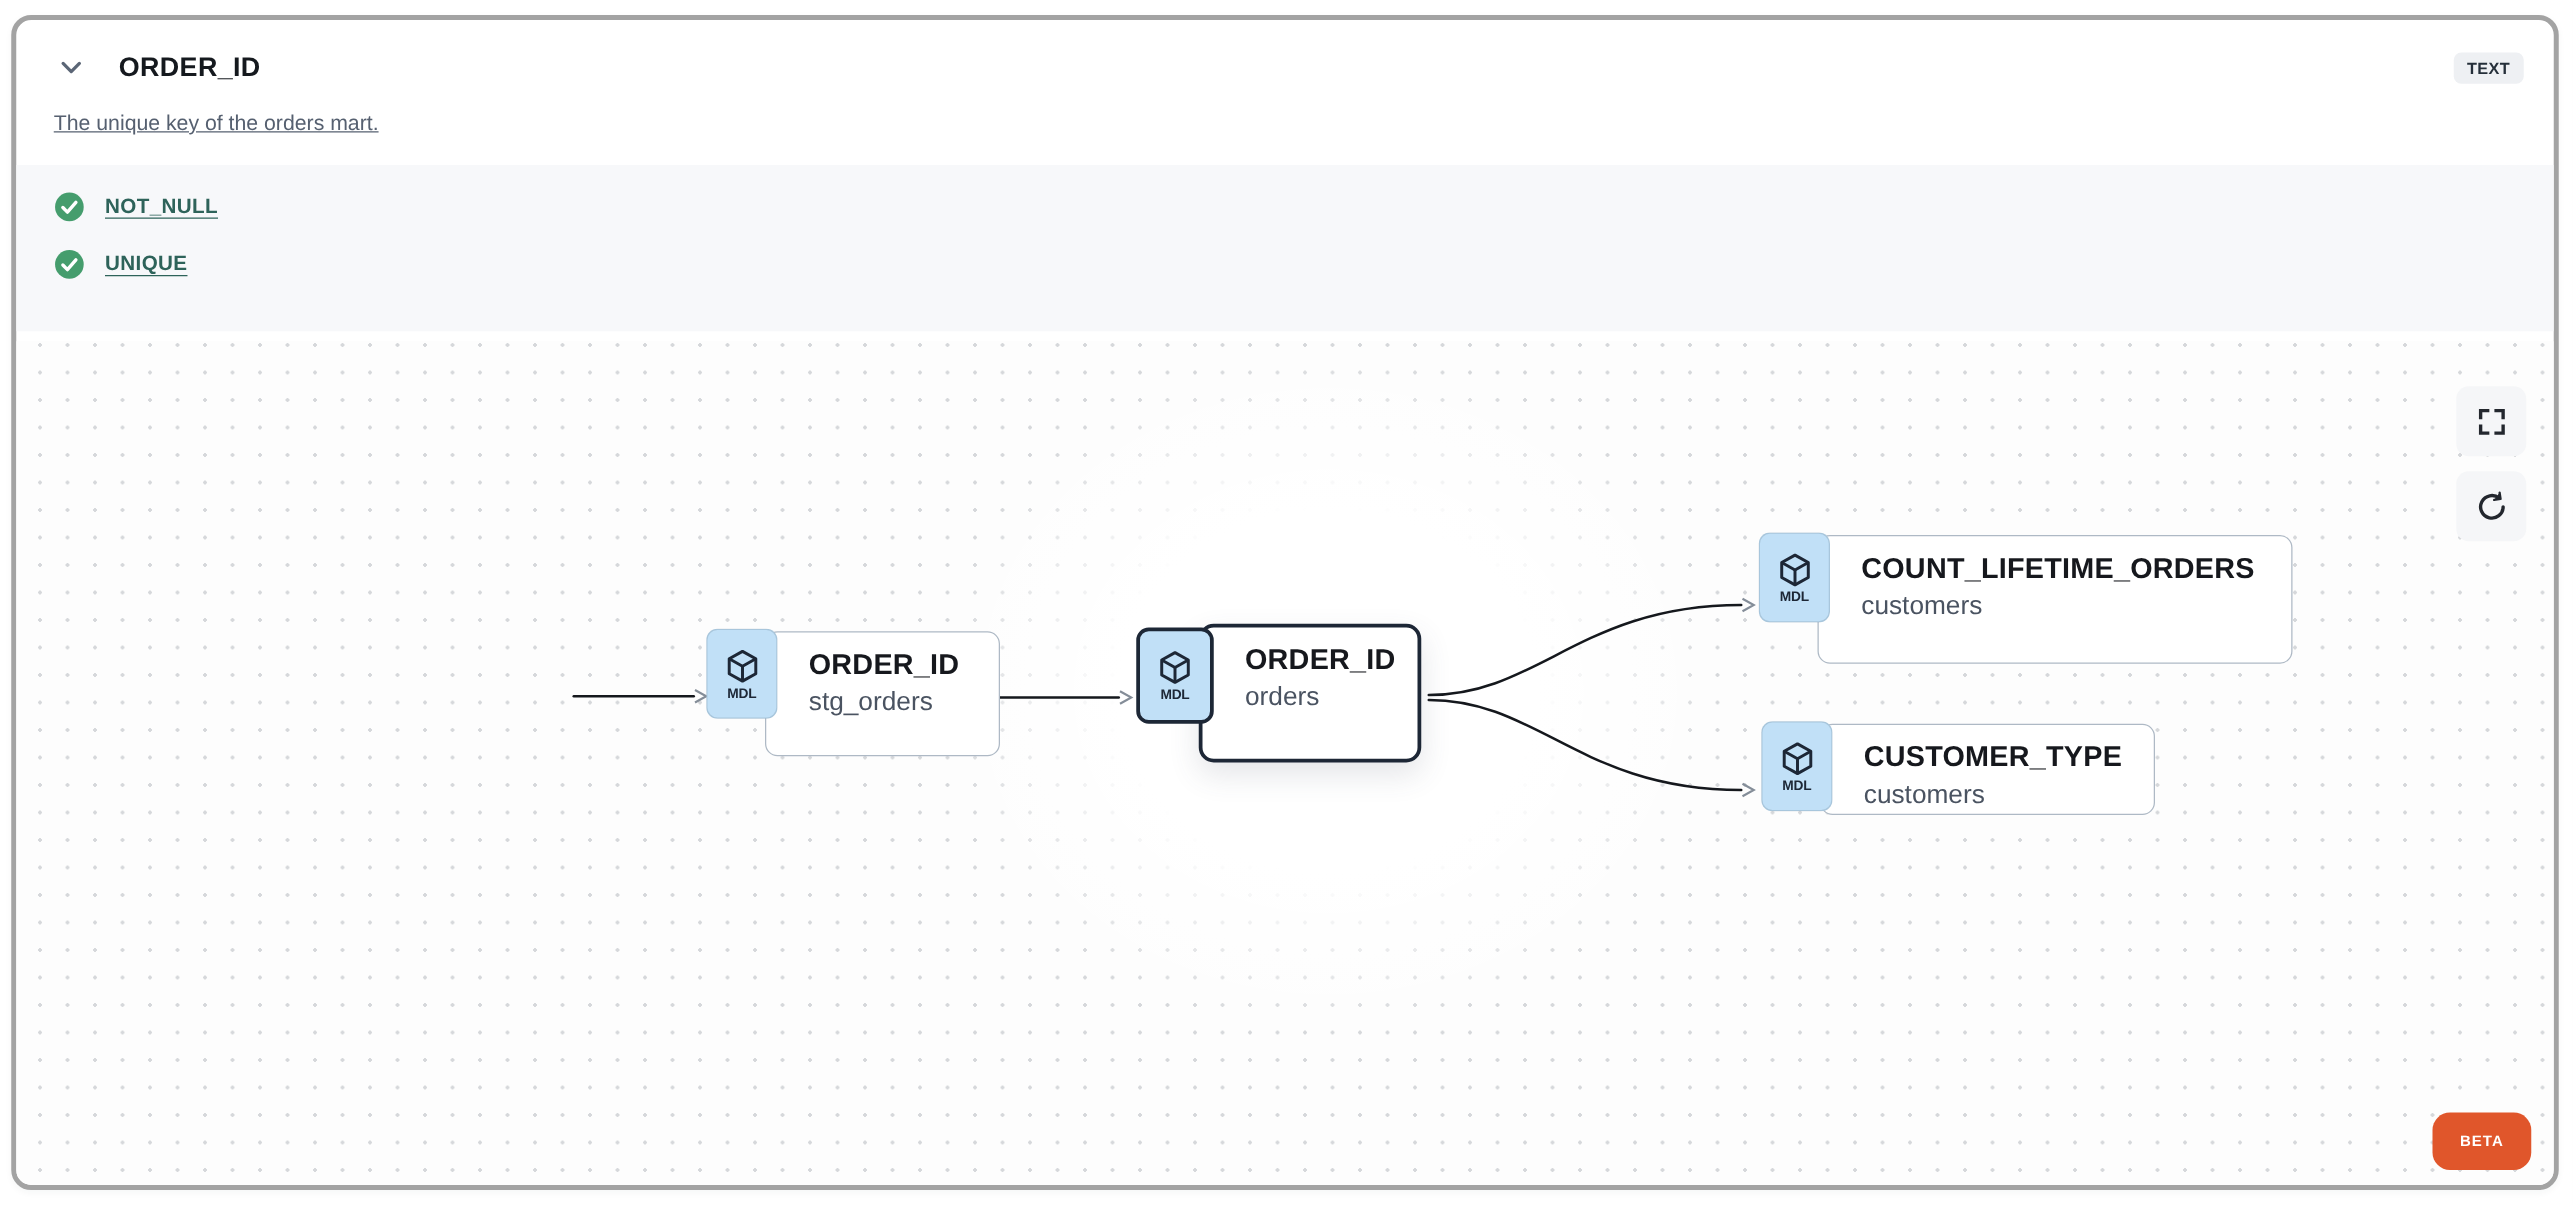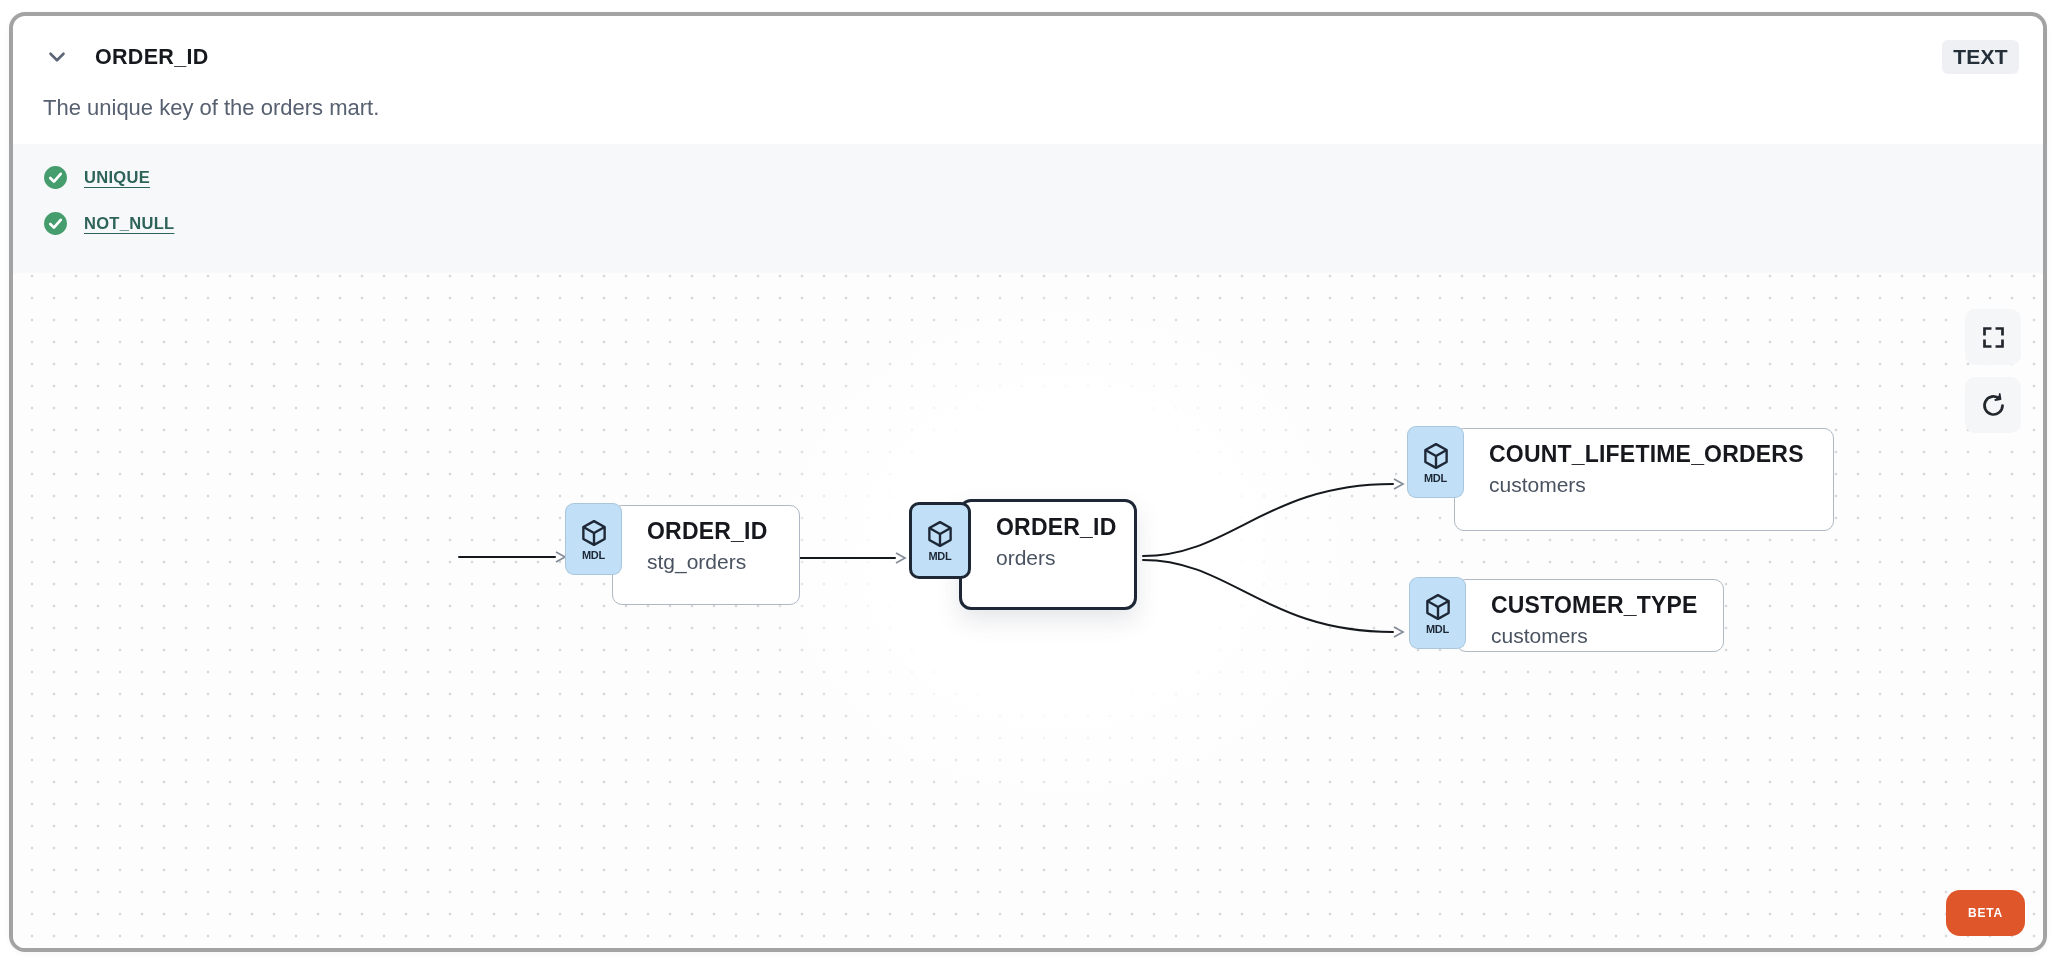--- a/index.html
+++ b/index.html
@@ -26,26 +26,26 @@
   .hdr-row {
     display: flex; align-items: center;
     padding: 24px 24px 0 30px;
     gap: 24px;
   }
   .chev-btn { width: 28px; height: 28px; display: flex; align-items: center; justify-content: center; cursor: pointer; background: none; border: none; padding: 0; }
   .panel-title { font-size: 21.5px; font-weight: 700; letter-spacing: 0.3px; color: #15191e; }
   .type-badge {
     margin-left: auto;
     background: #eef0f3; color: #252f3a;
-    font-size: 21px; font-weight: 600; letter-spacing: 0.3px;
+    font-size: 13px; font-weight: 600; letter-spacing: 0.3px;
     padding: 5px 11px; border-radius: 6px;
   }
   .desc {
     padding: 21px 30px 23px 30px;
-    font-size: 22px; color: #566070;
+    font-size: 17px; color: #566070; text-decoration: underline;
   }
 
   
   .tests {
     background: #f7f8fa;
     height: 133px;
     padding: 21px 30px;
     display: flex; flex-direction: column; gap: 21px;
   }
   .test-row { display: flex; align-items: center; gap: 16px; }
@@ -140,28 +140,28 @@
     <div class="type-badge">TEXT</div>
   </div>
   <div class="desc">The unique key of the orders mart.</div>
 
   <div class="tests">
     <div class="test-row">
       <svg width="25" height="25" viewBox="0 0 24 24">
           <circle cx="12" cy="12" r="11" fill="#459d6d"></circle>
           <path d="M7 12.5 L10.5 16 L17 8.5" fill="none" stroke="#fff" stroke-width="2.6" stroke-linecap="round" stroke-linejoin="round"></path>
         </svg>
-      <a class="test-link">UNIQUE</a>
+      <a class="test-link">NOT_NULL</a>
     </div>
     <div class="test-row">
       <svg width="25" height="25" viewBox="0 0 24 24">
           <circle cx="12" cy="12" r="11" fill="#459d6d"></circle>
           <path d="M7 12.5 L10.5 16 L17 8.5" fill="none" stroke="#fff" stroke-width="2.6" stroke-linecap="round" stroke-linejoin="round"></path>
         </svg>
-      <a class="test-link">NOT_NULL</a>
+      <a class="test-link">UNIQUE</a>
     </div>
   </div>
 
   <div class="canvas">
     <div class="glow"></div>
 
     <svg class="edges" width="2038" height="683" viewBox="0 0 2038 683">
 
       <path d="M 446 284 L 542 284" stroke="#15181d" stroke-width="2" fill="none" stroke-linecap="round"></path>
       <polyline points="543,279 552,284 543,289" fill="none" stroke="#848d98" stroke-width="1.7"></polyline>

